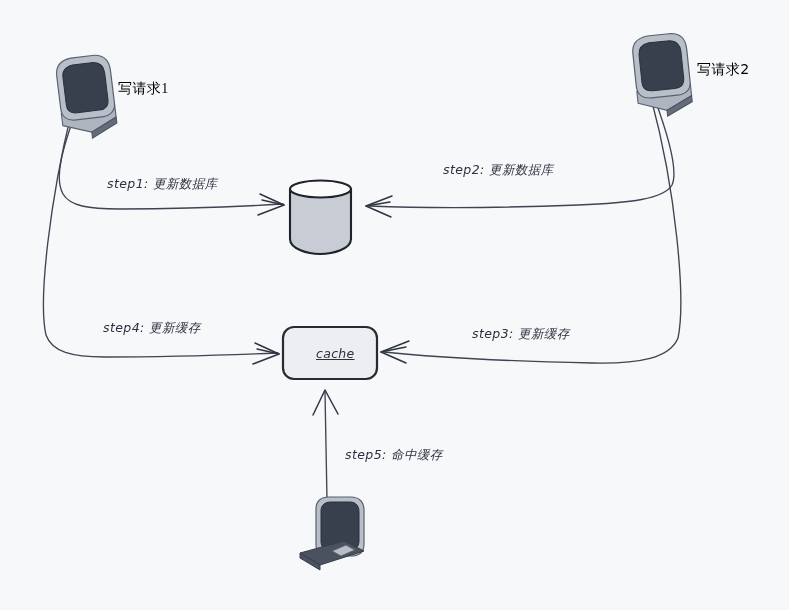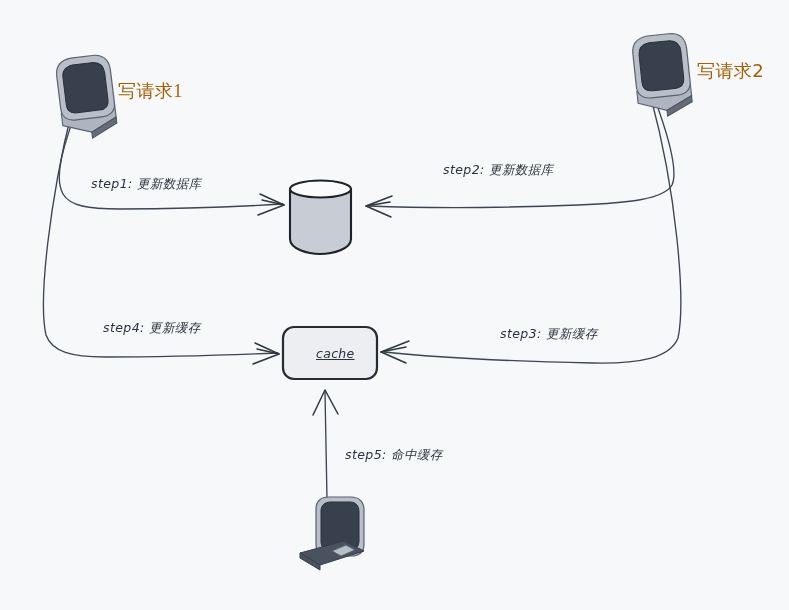--- a/index.html
+++ b/index.html
@@ -78,22 +78,22 @@
     letter-spacing: 0.4px;
     line-height: 1;
     -webkit-font-smoothing: antialiased;
   }
   .label.step {
     font-size: 12.5px;
     font-style: italic;
     color: #2a313d;
   }
   .label.node-label {
-    font-size: 18px;
-    color: #a16207;
+    font-size: 14px;
+    color: #000000;
   }
   .cache-text {
     position: absolute;
     font-family: "DejaVu Sans", sans-serif;
     font-size: 12.5px;
     font-style: italic;
     color: #2b3240;
     white-space: nowrap;
     letter-spacing: 0.3px;
   }
@@ -176,23 +176,23 @@
     </g>
 
   </svg>
 
   <div class="label node-label" style="left:118px; top:82px;font-family:Liberation Serif, serif;">写请求1</div>
 
   <div class="label node-label" style="left:697px; top:62px;">写请求2</div>
 
   <div class="cache-text" style="left:316px; top:346px;text-decoration:underline;">cache</div>
 
-  <div class="label step" style="left:91px; top:178px;">step1: 更新数据库</div>
+  <div class="label step" style="left:107px; top:178px;">step1: 更新数据库</div>
 
   <div class="label step" style="left:443px; top:164px;">step2: 更新数据库</div>
 
-  <div class="label step" style="left:500px; top:328px;">step3: 更新缓存</div>
+  <div class="label step" style="left:472px; top:328px;">step3: 更新缓存</div>
 
   <div class="label step" style="left:90px; top:322px;margin-left:13px;">step4: 更新缓存</div>
 
   <div class="label step" style="left:345px; top:437px;margin-top:12px;">step5: 命中缓存</div>
 
 </div>
 
 </body></html>

